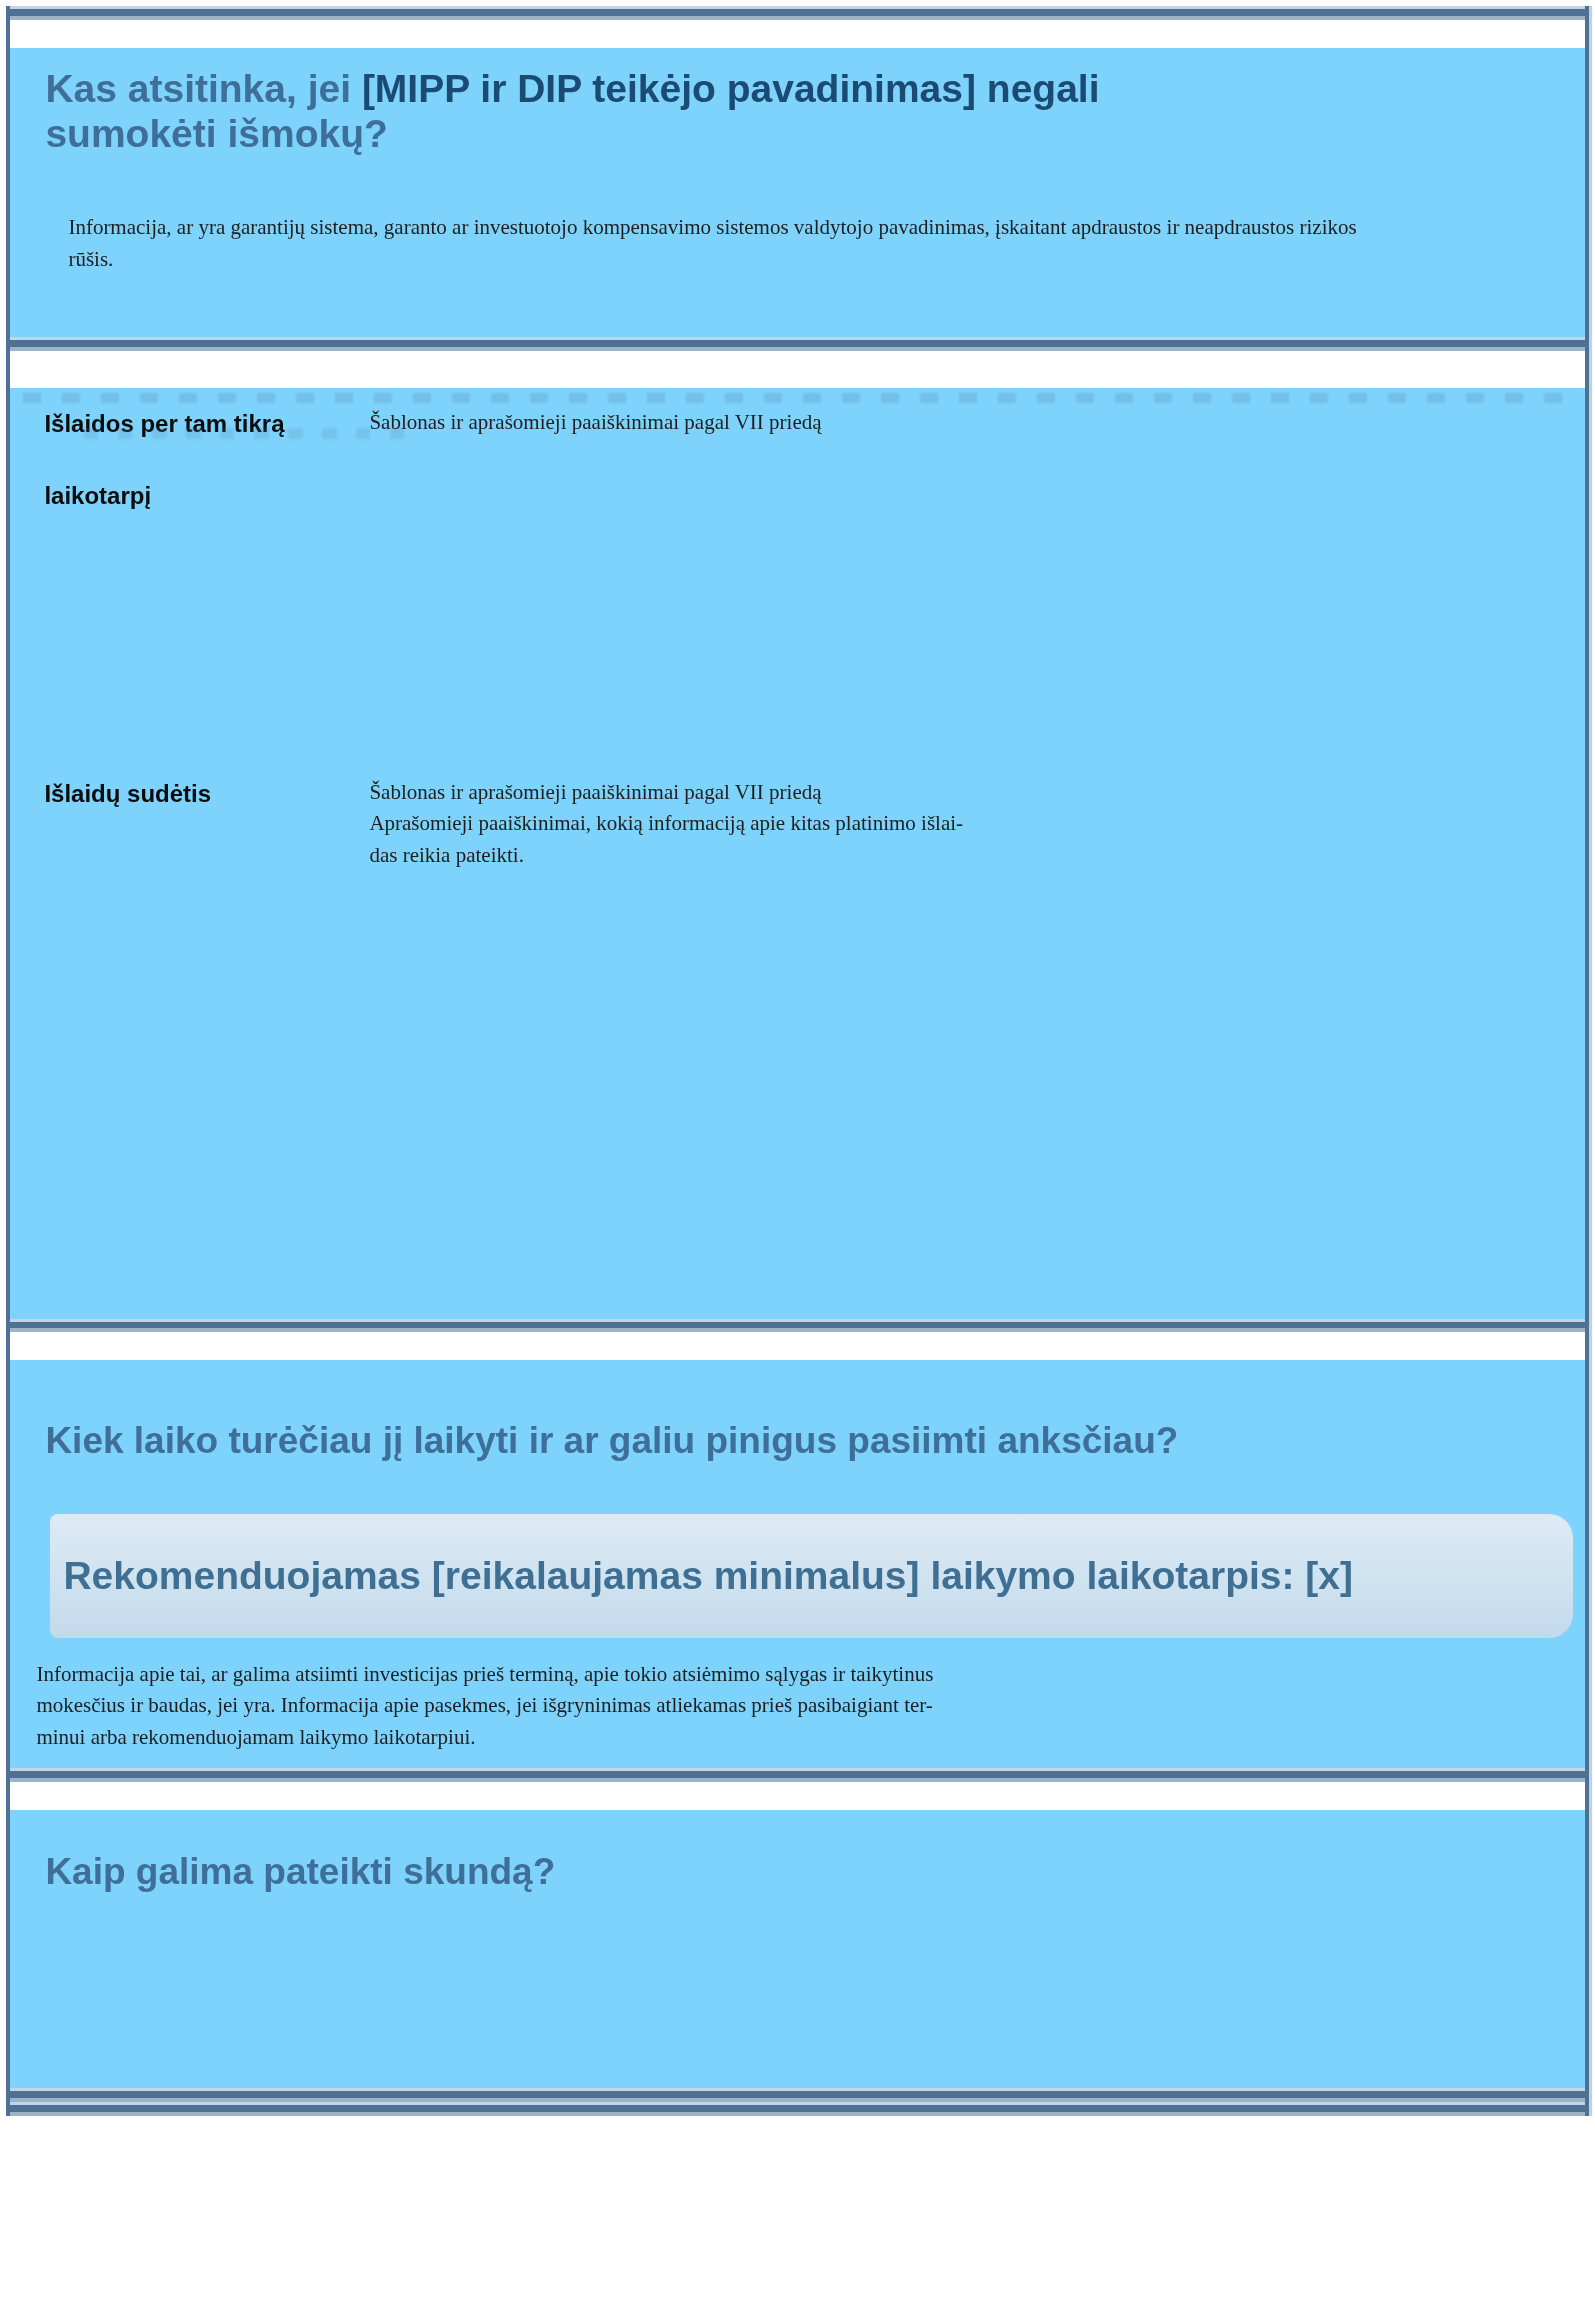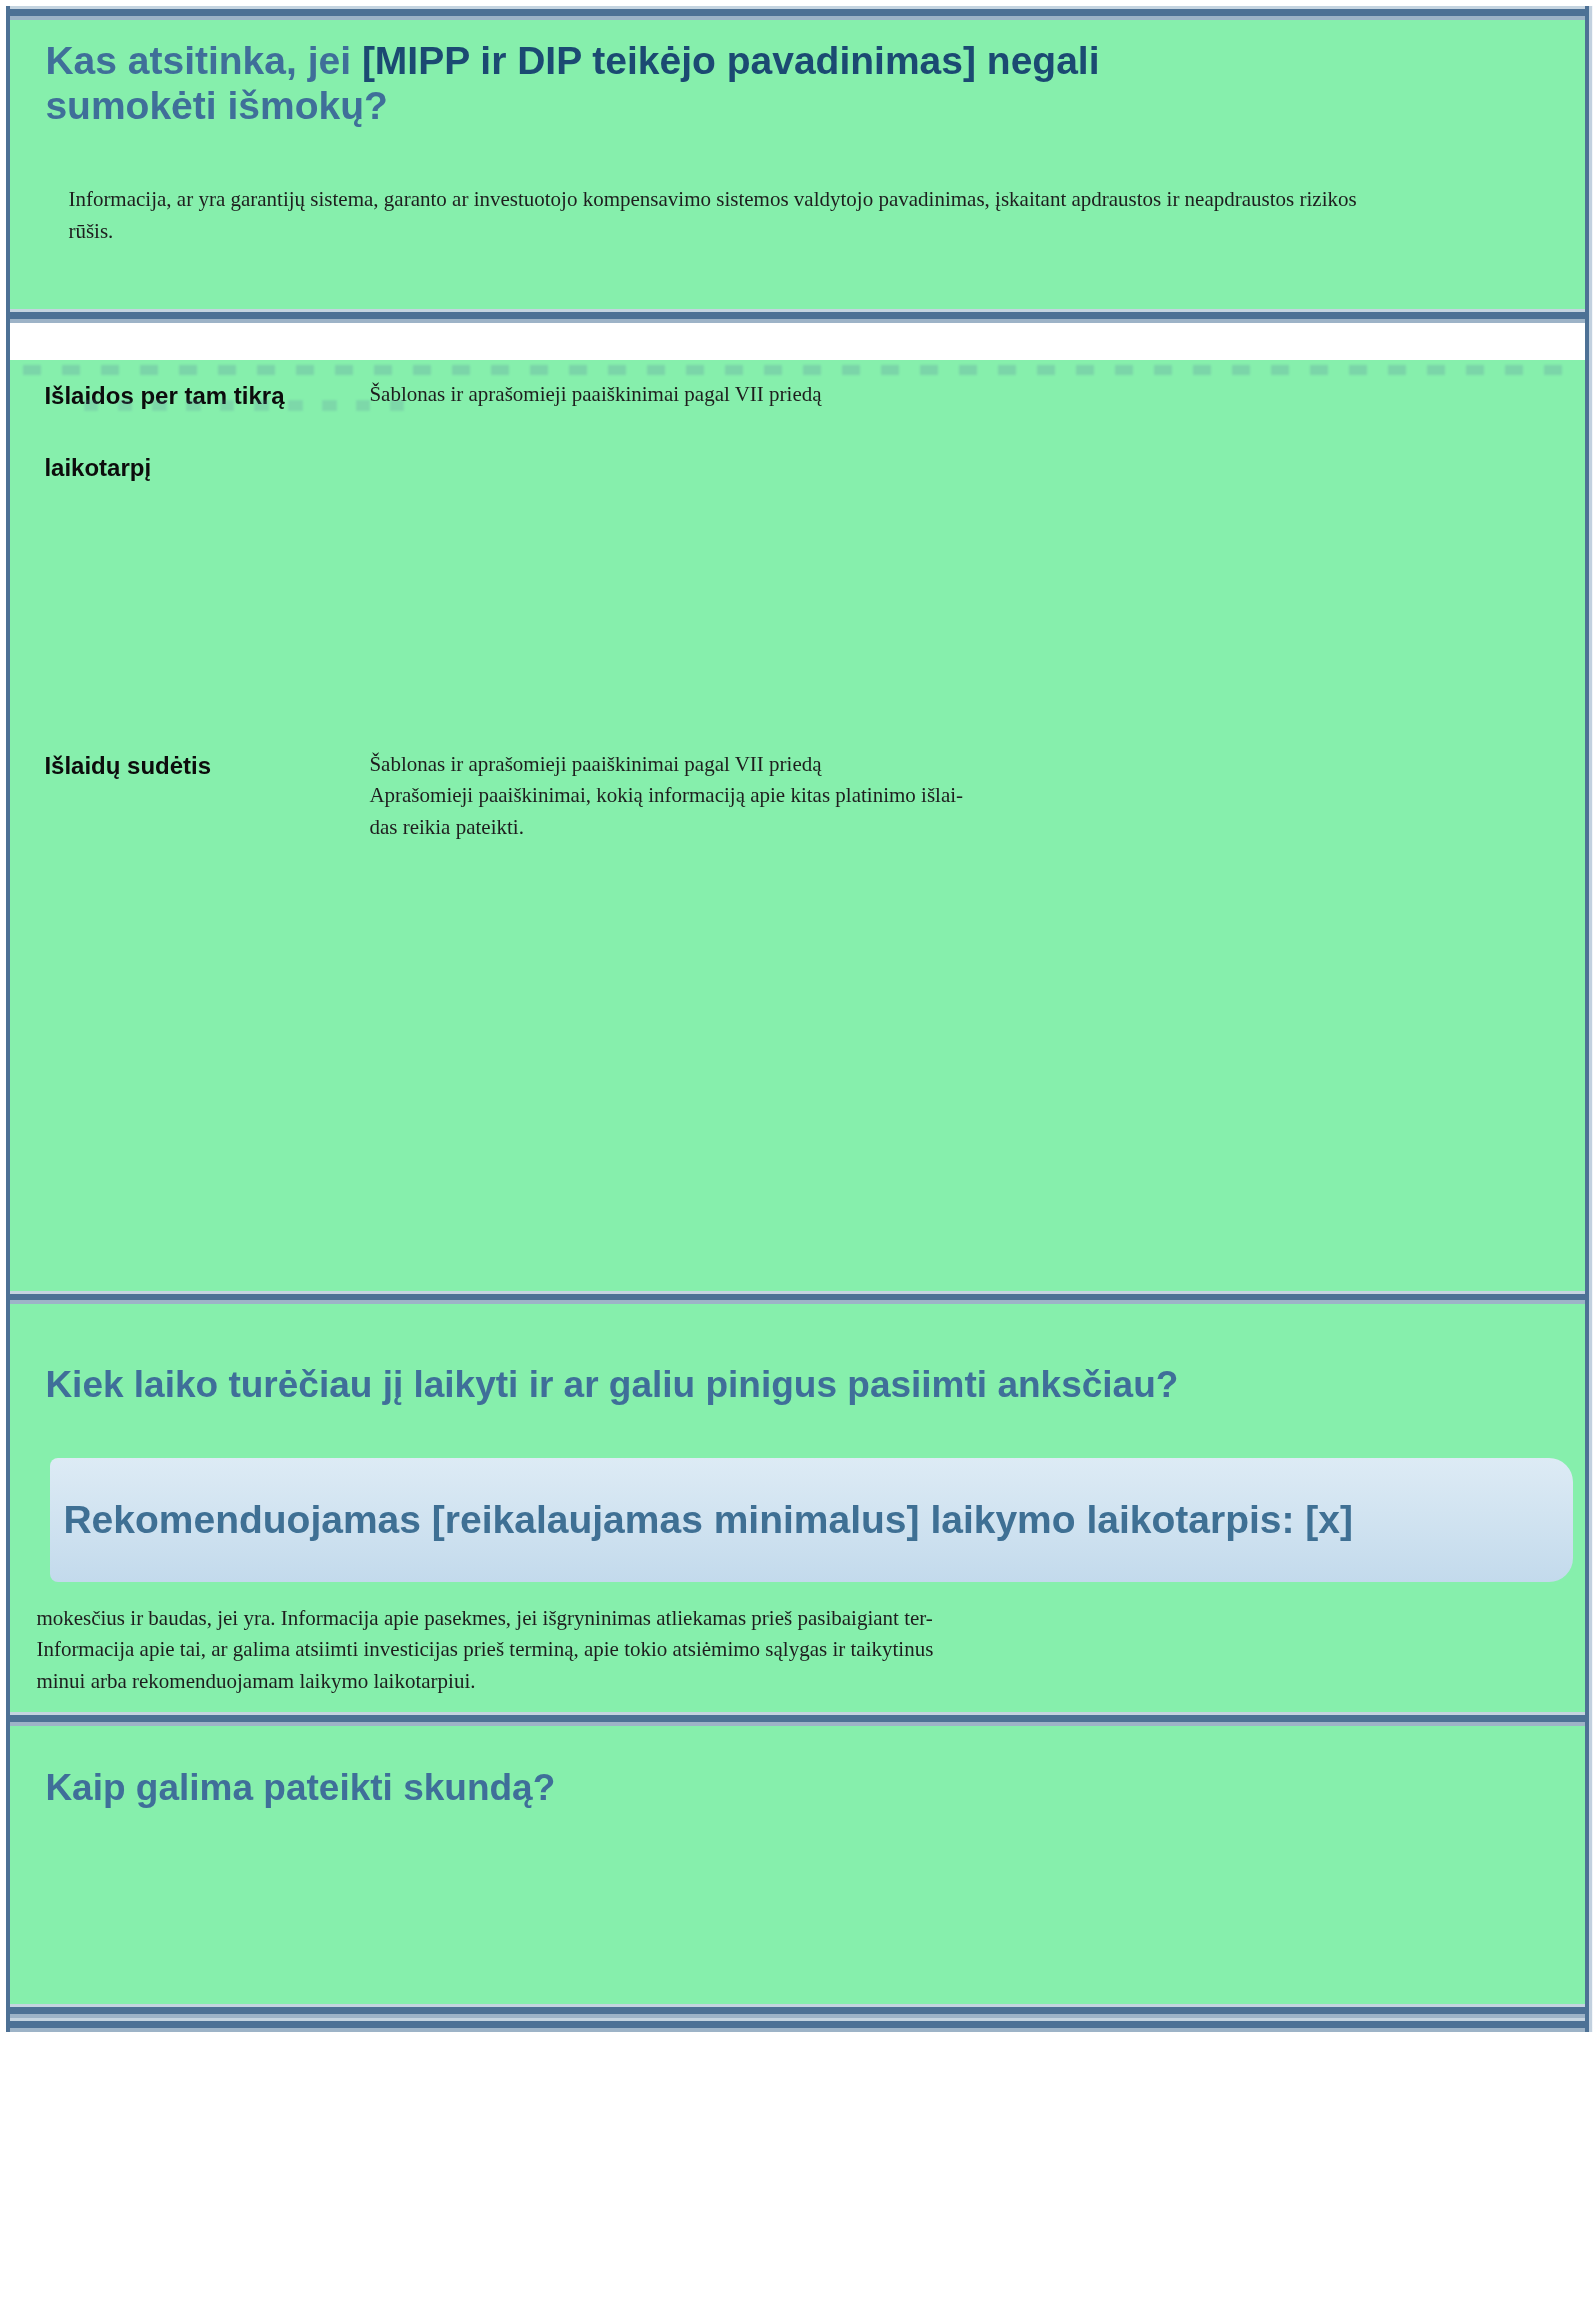--- a/index.html
+++ b/index.html
@@ -4,21 +4,21 @@
 <style>
   html,body{margin:0;padding:0;background:#ffffff;}
   body{width:1595px;height:2319px;position:relative;overflow:hidden;
        font-family:"Liberation Sans",sans-serif;}
   .doc{box-sizing:border-box;width:1583px;margin:6.4px 5.6px 0 6.4px;
        border-left:4px solid #4d7195;border-right:4px solid #4d7195;
        box-shadow:3.2px 0 0 rgba(173,194,212,.75);background:#fff;}
   .rule{height:13.7px;
         background:linear-gradient(180deg,#c5d4e0 0%,#c5d4e0 23%,
                    #4d7195 23%,#4d7195 71%,#9db3c7 71%,#9db3c7 100%);}
-  section{box-sizing:border-box;position:relative;background:#86efac;}
+  section{box-sizing:border-box;position:relative;background:#7dd3fc;margin-top:28px;}
   .sec-a{height:289px;}
   .sec-b{height:931px;}
   .sec-c{height:408px;}
   .sec-d{height:278px;}
   .sec-e{height:312px;}
 
   .h1{font-weight:700;font-size:39px;line-height:1.17;color:#3f6f99;
       padding:17.7px 48px 0 35px;}
   .h1 .ph{color:#1b4a72;}
   .h2{font-weight:700;font-size:37px;line-height:1.2;color:#3f6f99;
@@ -94,22 +94,22 @@
       </div>
     </div>
   </section>
 
   <div class="rule"></div>
 
   <section class="sec-c">
     <h2 class="h2">Kiek laiko turėčiau jį laikyti ir ar galiu pinigus pasiimti anksčiau?</h2>
     <div class="banner">Rekomenduojamas [reikalaujamas minimalus] laikymo laikotarpis: [x]</div>
     <div class="serif body-c">
+      <div>Informacija apie tai, ar galima atsiimti investicijas prieš terminą, apie tokio atsiėmimo sąlygas ir taikytinus</div>
       <div>mokesčius ir baudas, jei yra. Informacija apie pasekmes, jei išgryninimas atliekamas prieš pasibaigiant ter-</div>
-      <div>Informacija apie tai, ar galima atsiimti investicijas prieš terminą, apie tokio atsiėmimo sąlygas ir taikytinus</div>
       <div>minui arba rekomenduojamam laikymo laikotarpiui.</div>
     </div>
   </section>
 
   <div class="rule"></div>
 
   <section class="sec-d">
     <h2 class="h2">Kaip galima pateikti skundą?</h2>
   </section>
 

